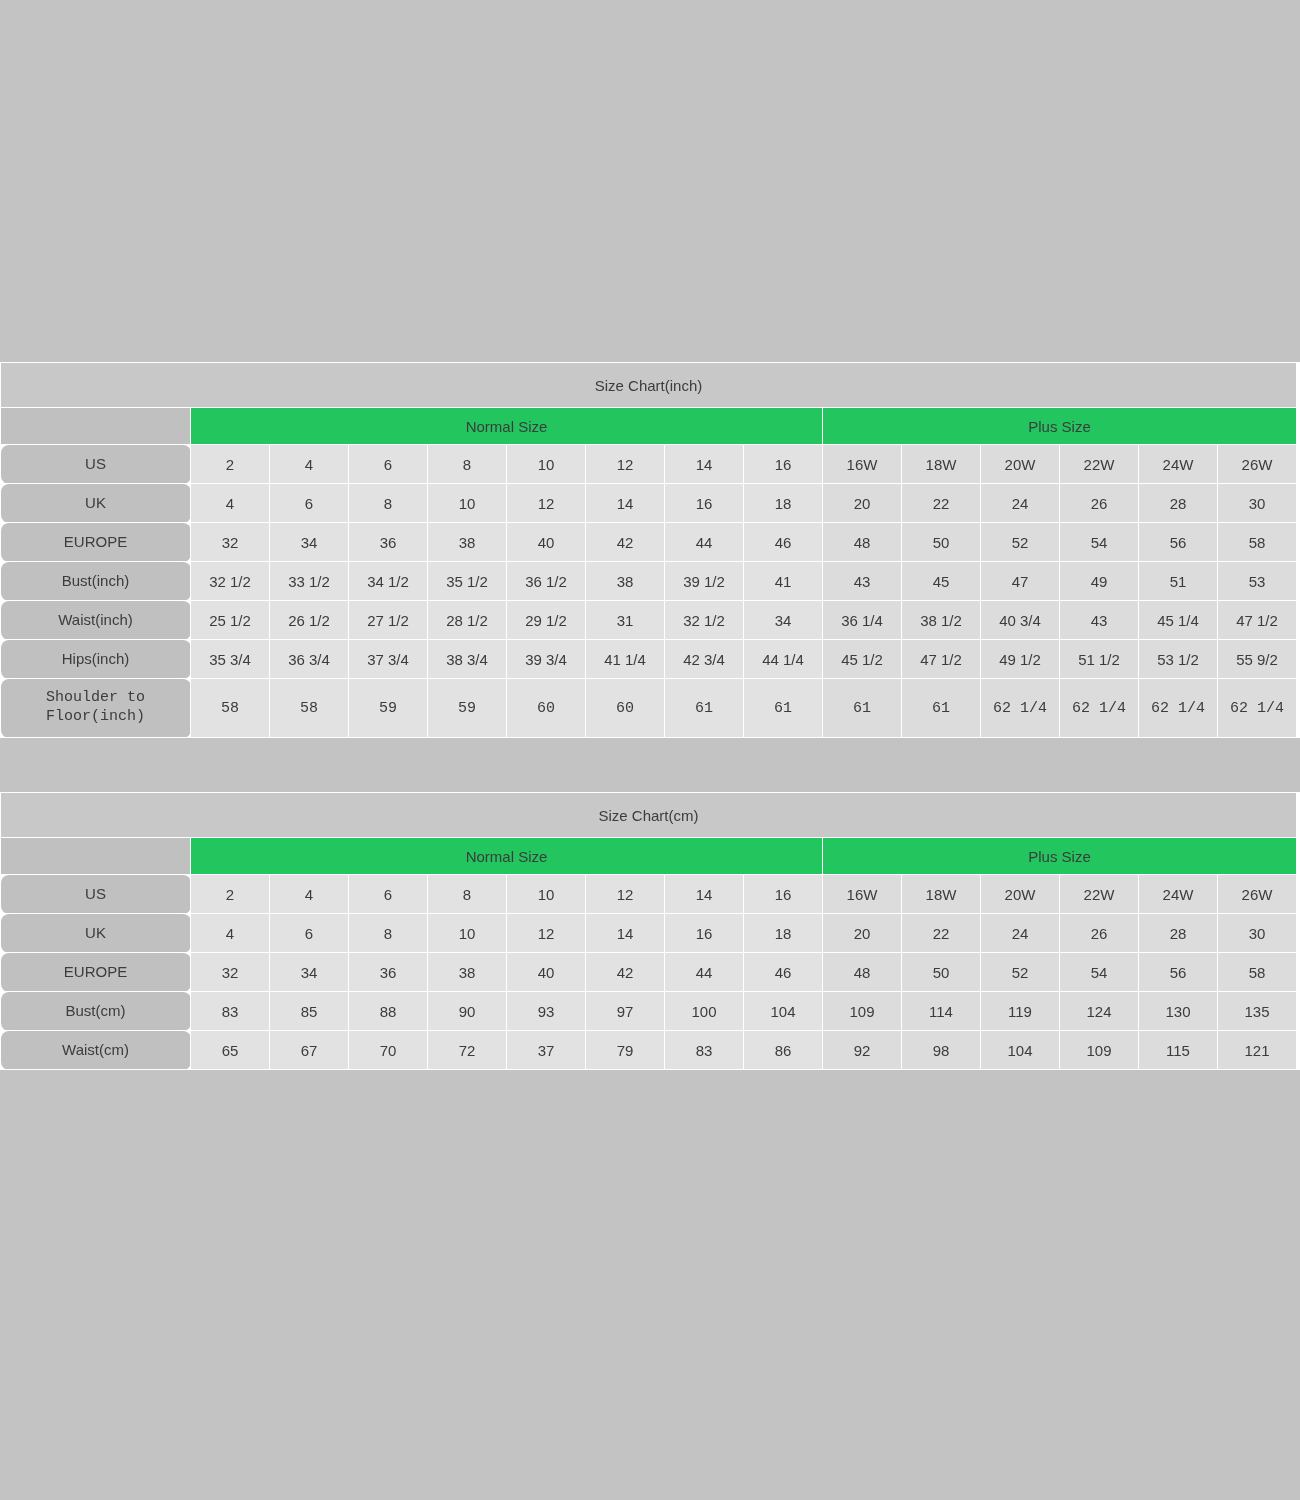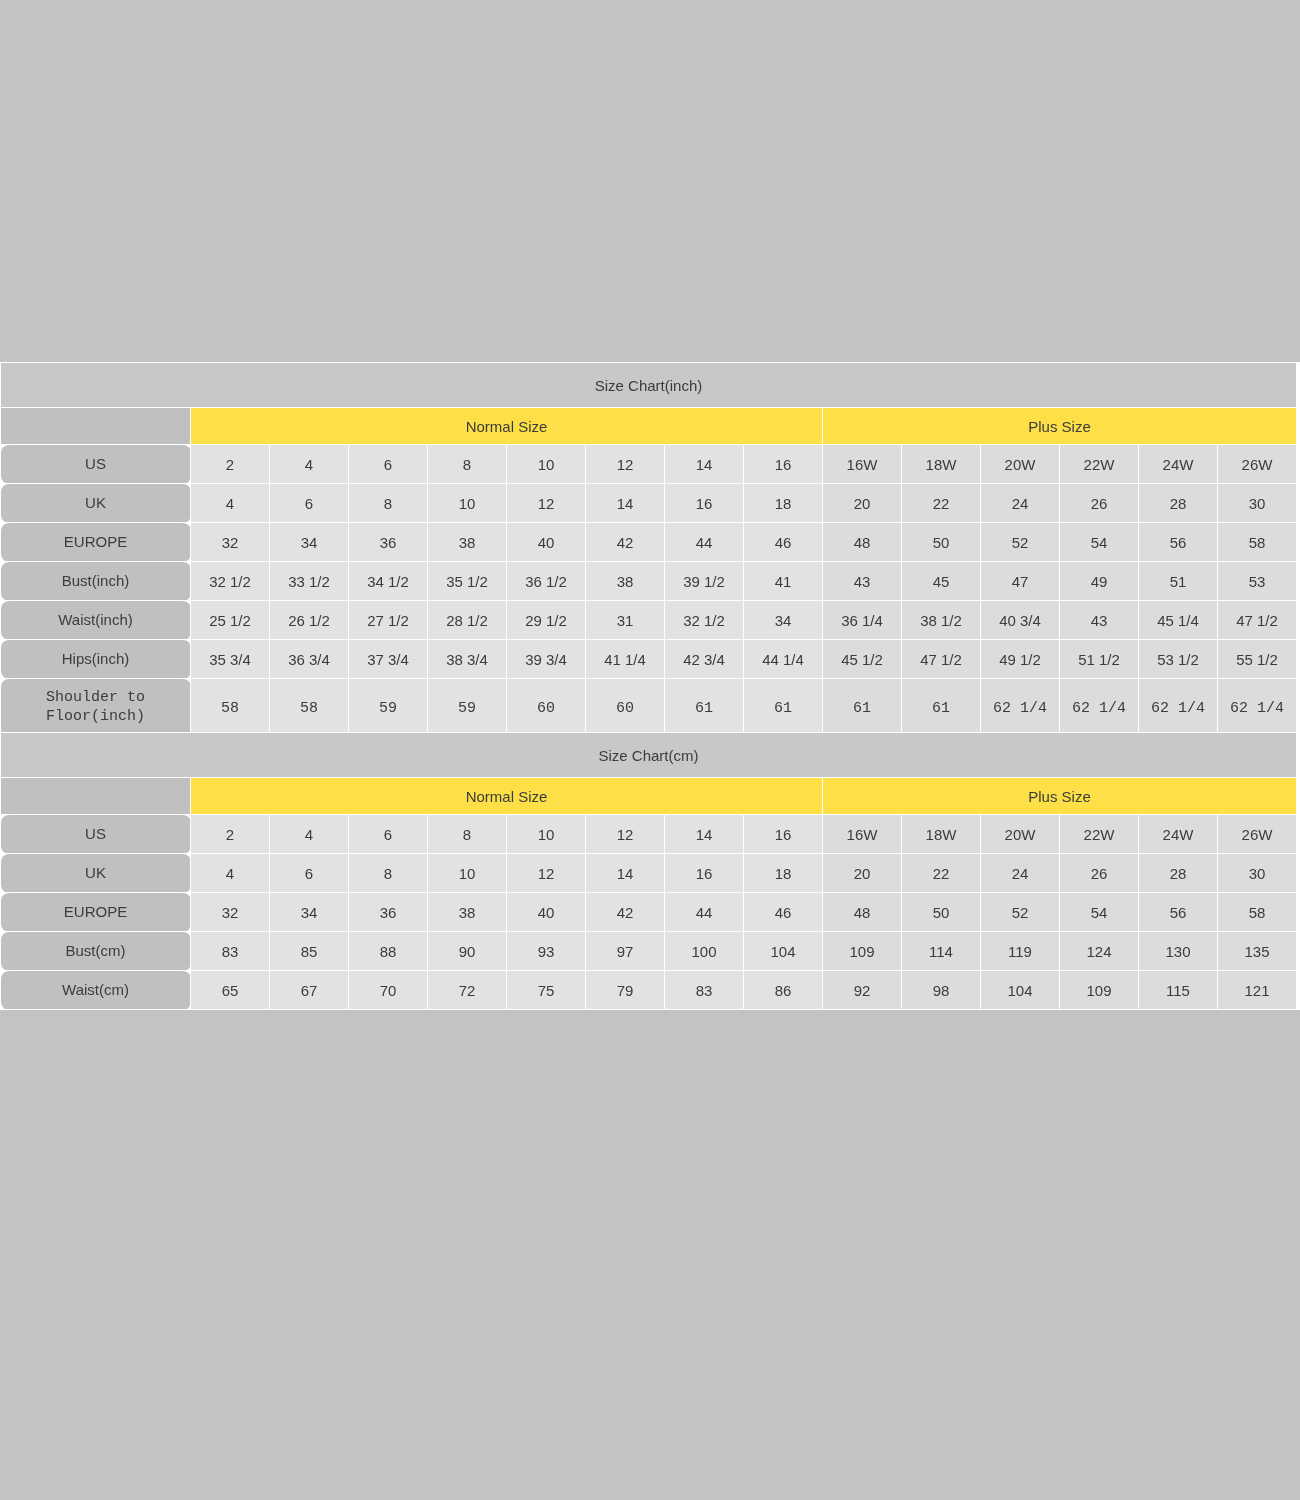--- a/index.html
+++ b/index.html
@@ -19,21 +19,21 @@
     height: 1500px;
   }
 
   .chart-block {
     position: absolute;
     left: 0;
     width: 1300px;
     background: #ffffff;
   }
   #chart-inch { top: 362px; }
-  #chart-cm   { top: 732px; }
+  #chart-cm   { top: 792px; }
 
   table.size-table {
     border-collapse: collapse;
     width: 1104px;
     table-layout: fixed;
   }
   table.size-table td,
   table.size-table th {
     border: 1px solid #ffffff;
     text-align: center;
@@ -50,21 +50,21 @@
     height: 44px;
     font-size: 17px;
     color: #3a3a3a;
   }
 
   
   .group-blank {
     background: #c0c0c0;
   }
   .group-cell {
-    background: #fde047;
+    background: #22c55e;
     height: 36px;
     font-size: 16px;
     color: #3a3a3a;
   }
 
   
   .row-label {
     background: #c0c0c0;
     font-size: 14.5px;
     color: #3a3a3a;
@@ -213,21 +213,21 @@
             <td class="cell">38 3/4</td>
             <td class="cell">39 3/4</td>
             <td class="cell">41 1/4</td>
             <td class="cell">42 3/4</td>
             <td class="cell">44 1/4</td>
             <td class="cell alt">45 1/2</td>
             <td class="cell alt">47 1/2</td>
             <td class="cell alt">49 1/2</td>
             <td class="cell alt">51 1/2</td>
             <td class="cell alt">53 1/2</td>
-            <td class="cell alt">55 1/2</td>
+            <td class="cell alt">55 9/2</td>
           </tr>
           <tr>
             <td class="row-label tall">Shoulder to Floor(inch)</td>
             <td class="cell tall">58</td>
             <td class="cell tall">58</td>
             <td class="cell tall">59</td>
             <td class="cell tall">59</td>
             <td class="cell tall">60</td>
             <td class="cell tall">60</td>
             <td class="cell tall">61</td>
@@ -337,21 +337,21 @@
             <td class="cell alt">124</td>
             <td class="cell alt">130</td>
             <td class="cell alt">135</td>
           </tr>
           <tr>
             <td class="row-label">Waist(cm)</td>
             <td class="cell">65</td>
             <td class="cell">67</td>
             <td class="cell">70</td>
             <td class="cell">72</td>
-            <td class="cell">75</td>
+            <td class="cell">37</td>
             <td class="cell">79</td>
             <td class="cell">83</td>
             <td class="cell">86</td>
             <td class="cell alt">92</td>
             <td class="cell alt">98</td>
             <td class="cell alt">104</td>
             <td class="cell alt">109</td>
             <td class="cell alt">115</td>
             <td class="cell alt">121</td>
           </tr>

